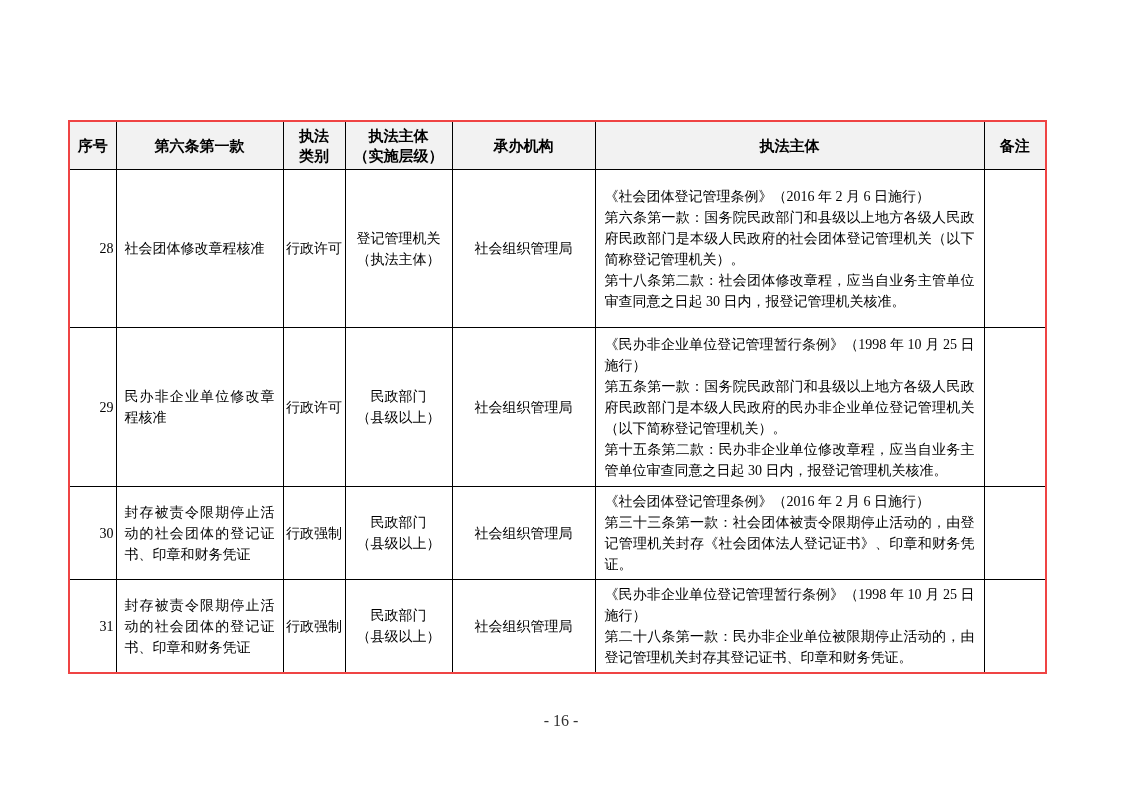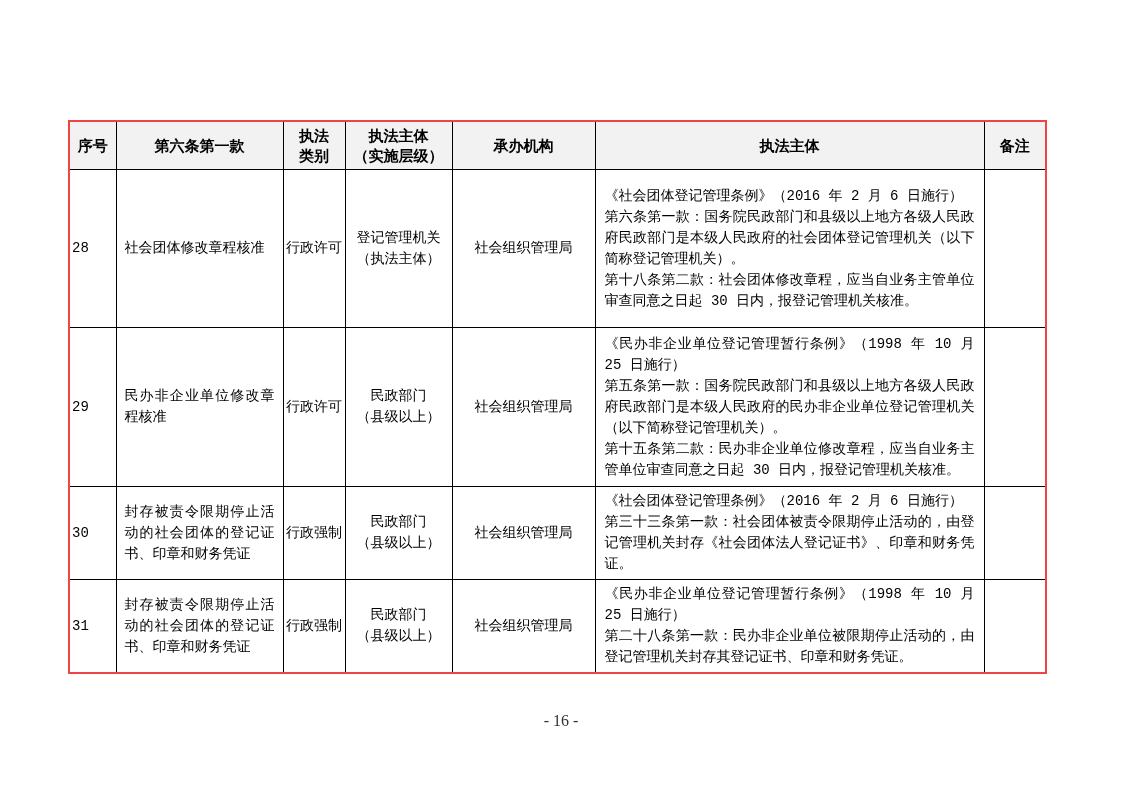--- a/index.html
+++ b/index.html
@@ -22,41 +22,40 @@
     top: 120px;
     width: 977px;
     border-collapse: collapse;
     table-layout: fixed;
     border: 2px solid #ef4444;
     margin-left: 8px;
   }
   .enf-table th, .enf-table td {
     border: 1px solid #000000;
     overflow: hidden;
-    font-family: Liberation Mono, monospace;
   }
   .enf-table th {
     background: #f2f2f2;
     font-family: "Liberation Sans", "DejaVu Sans", sans-serif;
     font-weight: bold;
     font-size: 15px;
     line-height: 20px;
     text-align: center;
     vertical-align: middle;
     white-space: pre-line;
     height: 43px;
     padding: 2px;
   }
   .enf-table td {
     font-size: 14px;
     line-height: 21px;
     vertical-align: middle;
     padding: 4px 8px;
   }
-  td.c-id     { text-align: left; padding: 2px; }
+  td.c-id     { text-align: right; padding: 2px; }
   td.c-name   { text-align: justify; text-justify: inter-character; }
   td.c-cat,
   td.c-subj,
   td.c-agency,
   td.c-remark { text-align: center; white-space: pre-line; padding: 2px; }
   td.c-basis  { text-align: justify; text-justify: inter-character; white-space: pre-line; padding: 4px 9px; }
   tr.h-r28 { height: 158px; }
   tr.h-r29 { height: 159px; }
   tr.h-r30 { height: 73px; }
   tr.h-r31 { height: 90px; }

